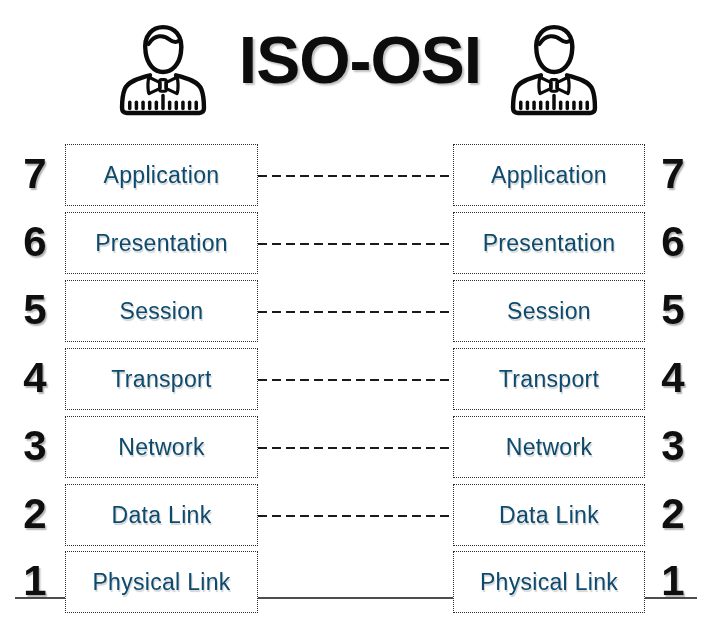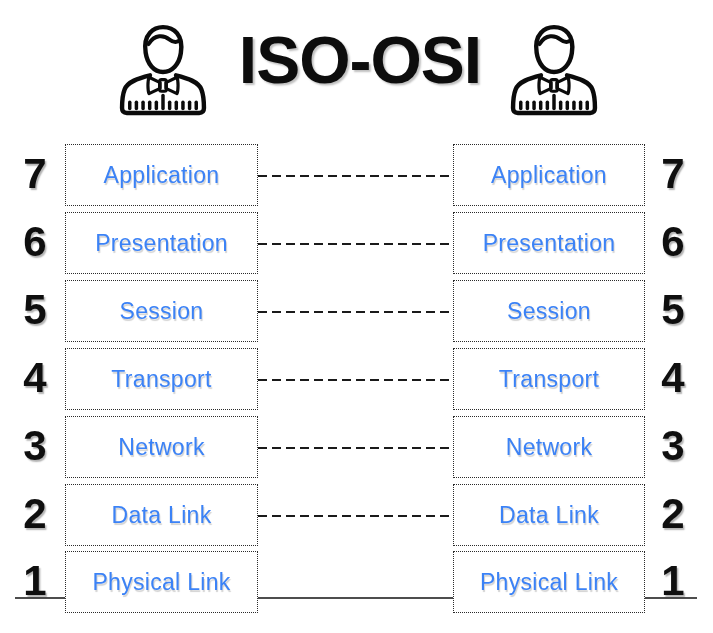--- a/index.html
+++ b/index.html
@@ -21,21 +21,21 @@
   .solid{stroke:#4d4d4d;stroke-width:2;}
   .row{position:absolute;left:0;width:713px;height:62px;z-index:2;}
   .box{
     position:absolute;top:0;height:62px;box-sizing:border-box;
     border:1.5px dotted #2b2b2b;background:#ffffff;
     display:flex;align-items:center;justify-content:center;
   }
   .boxl{left:65px;width:193px;}
   .boxr{left:453px;width:192px;}
   .label{
-    font-size:23px;letter-spacing:0.3px;color:#3b82f6;
+    font-size:23px;letter-spacing:0.3px;color:#0c4a6e;
     text-shadow:1px 1.5px 1px rgba(0,0,0,0.18);white-space:nowrap;
   }
   .num{
     position:absolute;top:0;height:62px;width:50px;line-height:60px;
     text-align:center;font-size:42px;font-weight:600;color:#0f0f0f;
     text-shadow:1.5px 2px 1.5px rgba(0,0,0,0.3);
   }
   .numl{left:10px;}
   .numr{left:648px;}
   .r0{top:144px}.r1{top:212px}.r2{top:280px}.r3{top:348px}.r4{top:416px}.r5{top:484px}.r6{top:551px}

